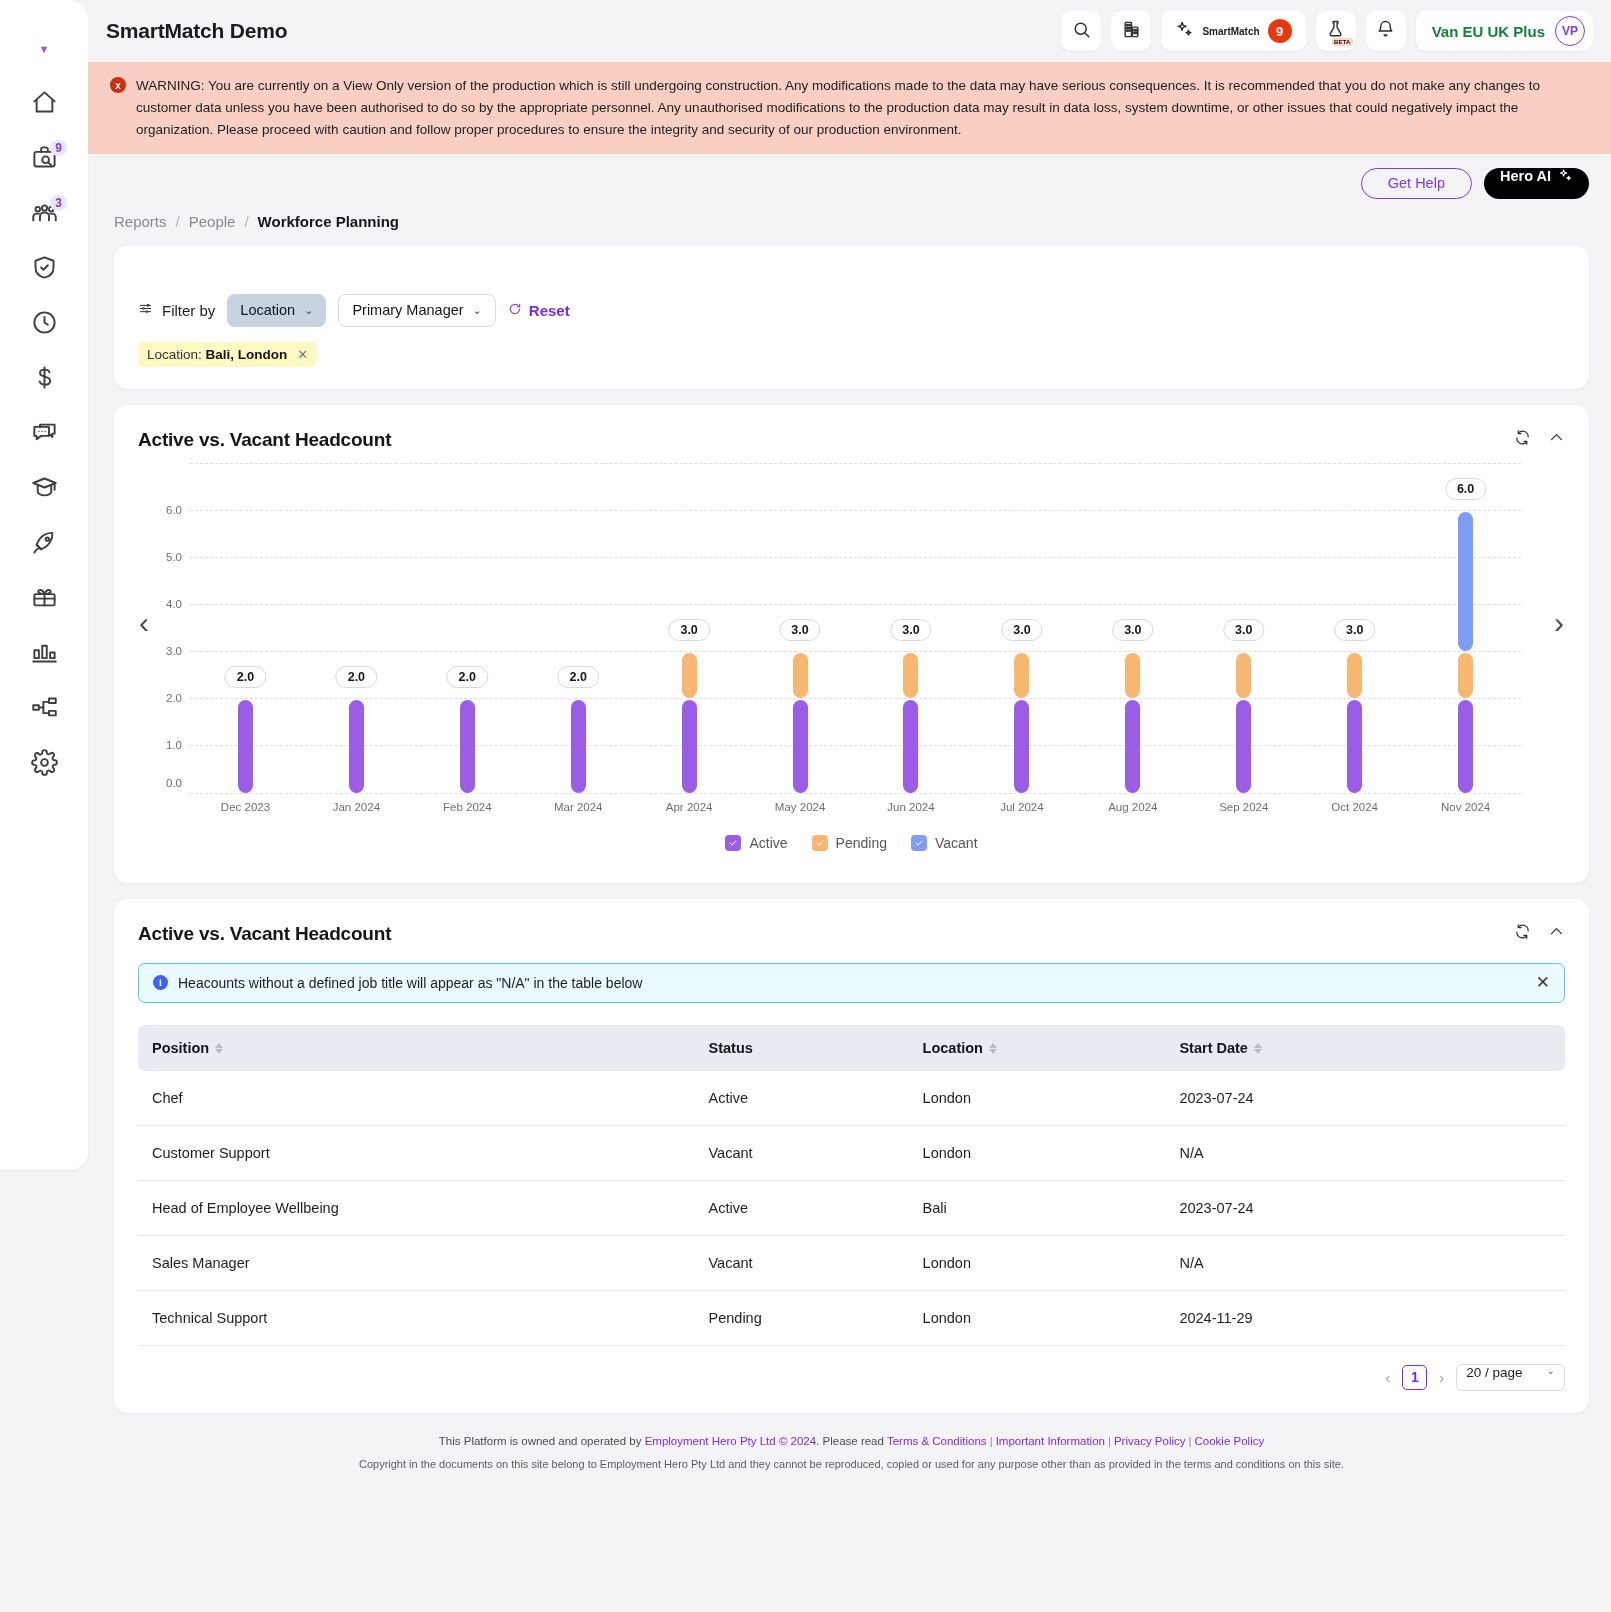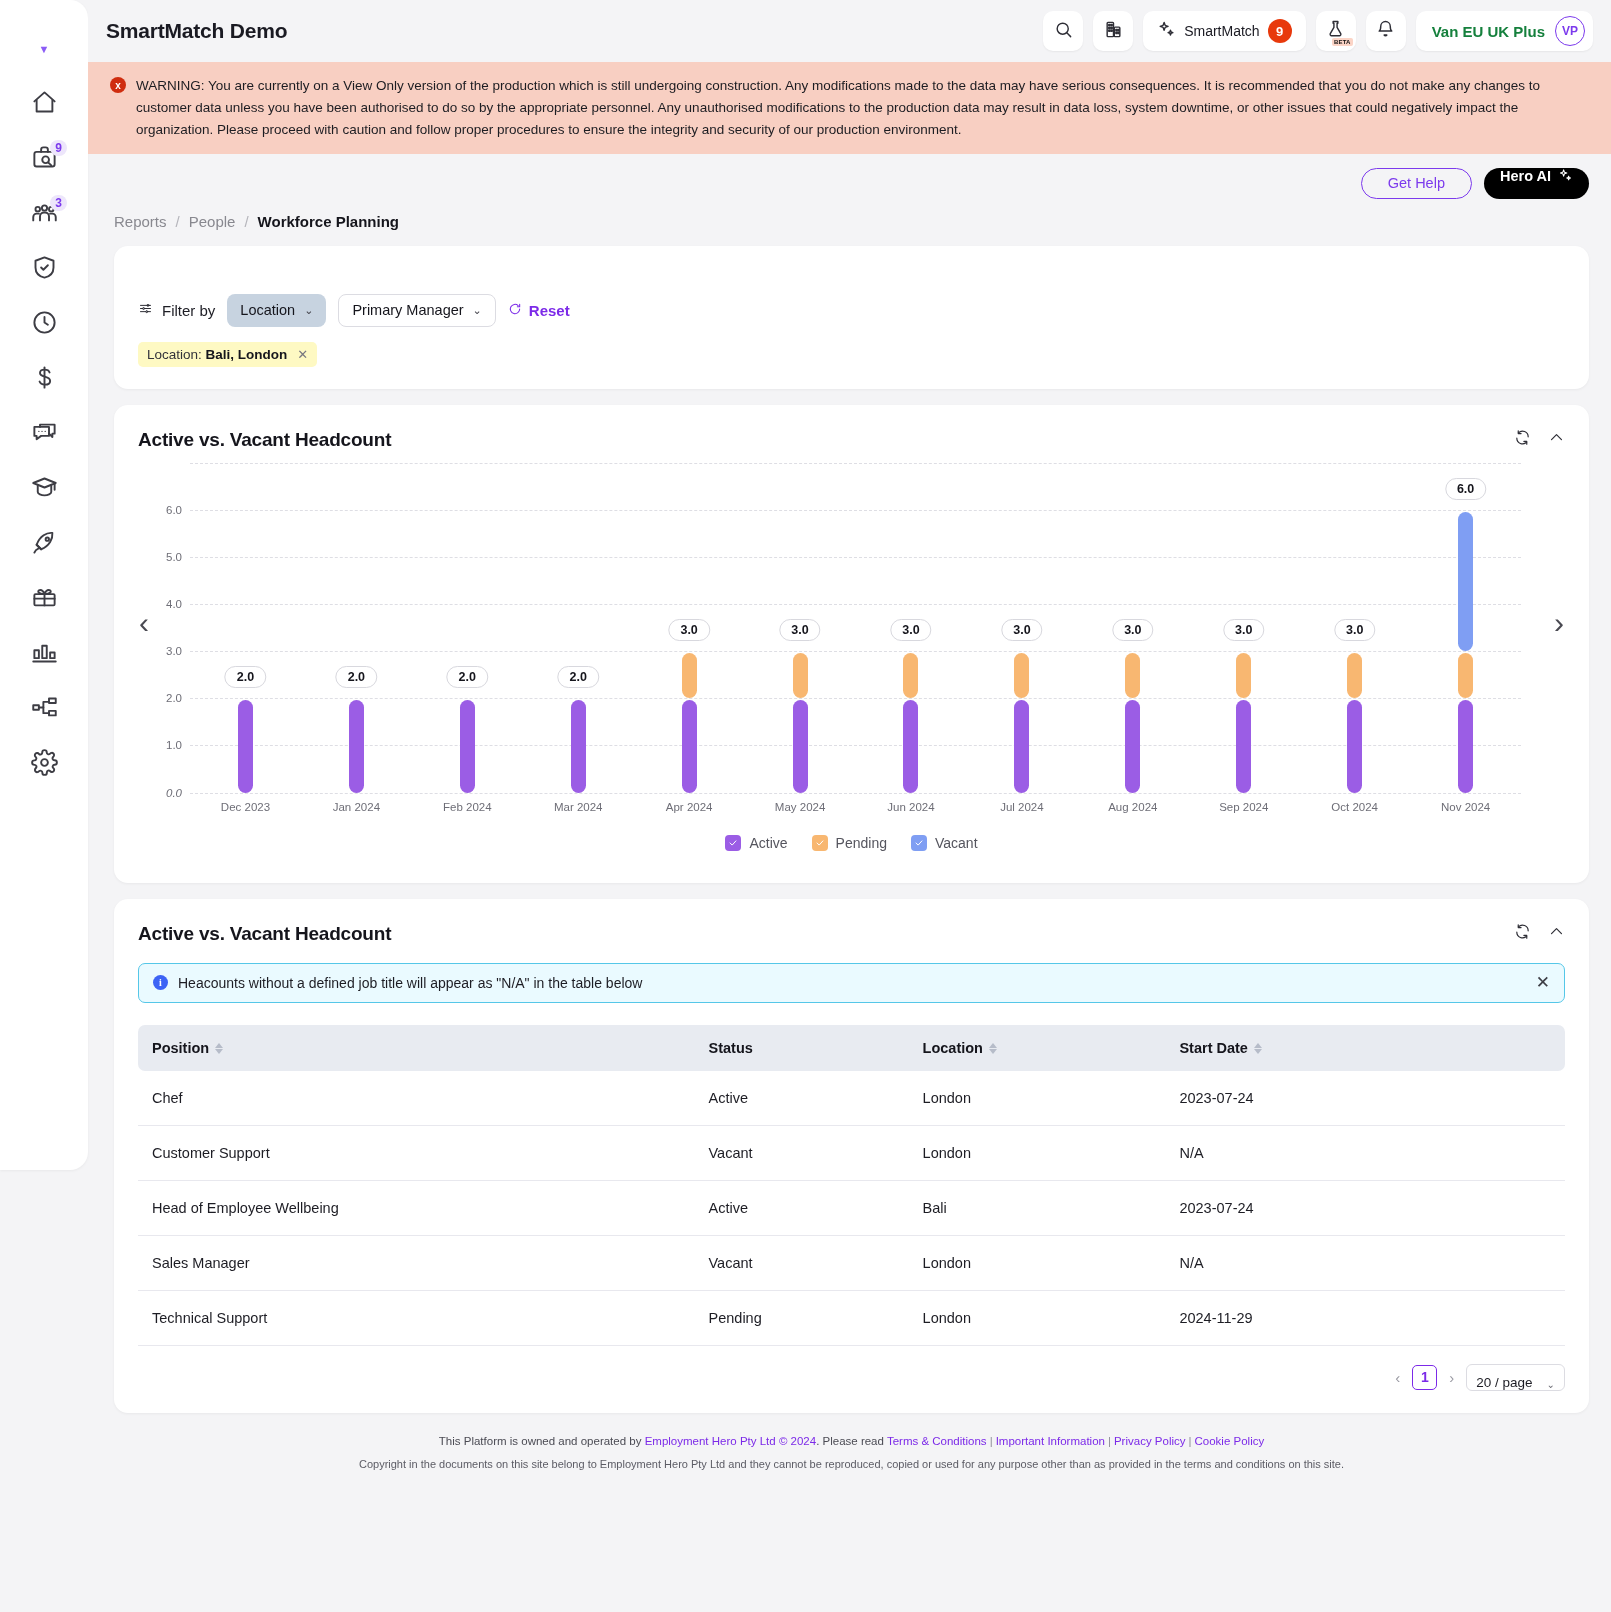--- a/index.html
+++ b/index.html
@@ -56,21 +56,21 @@
   }
   .app-title { font-size: 21px; font-weight: 700; color: #1a1a22; letter-spacing: -0.2px; }
   .topbar-right { margin-left: auto; display: flex; align-items: center; gap: 10px; }
   .tb-btn {
     height: 40px; min-width: 40px; background: #fff; border-radius: 10px;
     display: flex; align-items: center; justify-content: center;
     box-shadow: 0 1px 2px rgba(0,0,0,0.06); cursor: pointer; padding: 0 10px;
   }
   .tb-btn svg { width: 19px; height: 19px; stroke: #2e2e36; fill: none; stroke-width: 1.8; stroke-linecap: round; stroke-linejoin: round; }
   .smartmatch-btn { gap: 8px; padding: 0 14px; }
-  .smartmatch-label { font-size: 14px; font-weight: 400; color: #1a1a22; }
+  .smartmatch-label { font-size: 10px; font-weight: 700; color: #1a1a22; }
   .sm-badge {
     background: #e8390c; color: #fff; font-size: 13px; font-weight: 700;
     width: 24px; height: 24px; border-radius: 50%;
     display: flex; align-items: center; justify-content: center;
   }
   .beta-tag {
     position: absolute; bottom: 5px; right: 3px;
     background: #fbd4c6; color: #111; font-size: 6px; font-weight: 700;
     padding: 1px 2px; border-radius: 2px; letter-spacing: .2px;
   }
@@ -213,21 +213,21 @@
 
   .pager { display: flex; justify-content: flex-end; align-items: center; gap: 10px; margin: 18px 24px 0 24px; }
   .pg-arrow { font-size: 15px; color: #9a9aa3; cursor: pointer; padding: 0 2px; }
   .pg-num {
     border: 1px solid #7c2ae8; color: #7c2ae8; border-radius: 5px;
     width: 25px; height: 25px; display: flex; align-items: center; justify-content: center;
     font-size: 14px; font-weight: 600; cursor: pointer;
   }
   .pg-size {
     border: 1px solid #dcdce2; border-radius: 6px; height: 27px;
-    display: flex; align-items: flex-end; gap: 14px; padding: 0 9px;
+    display: flex; align-items: flex-start; gap: 24px; padding: 0 9px;
     font-size: 13.5px; color: #1d1d24; cursor: pointer;
   }
   .pg-size .caret { font-size: 10px; color: #6a6a73; }
 
   
   .footer { padding: 22px 22px 18px 26px; text-align: center; }
   .footer-line1 { font-size: 11.5px; color: #4b4b54; }
   .footer-line2 { font-size: 11px; color: #5c5c65; margin-top: 11px; }
   .flink { color: #7c2ae8; text-decoration: none; cursor: pointer; }
   .fsep { color: #8e8e97; margin: 0 3px; }
@@ -496,21 +496,21 @@
               </svg></span>
         </div>
       </div>
 
       <div class="chart-wrap">
         <div class="chart-nav left">‹</div>
         <div class="chart-nav right">›</div>
 
         <div class="plot" id="plot">
             <div class="gridline" style="top: 330px;"></div>
-            <div class="ytick" style="top: 330px; font-style: italic;">0.0</div>
+            <div class="ytick" style="top: 320px;">0.0</div>
             <div class="gridline" style="top: 282.857px;"></div>
             <div class="ytick" style="top: 282.857px;">1.0</div>
             <div class="gridline" style="top: 235.714px;"></div>
             <div class="ytick" style="top: 235.714px;">2.0</div>
             <div class="gridline" style="top: 188.571px;"></div>
             <div class="ytick" style="top: 188.571px;">3.0</div>
             <div class="gridline" style="top: 141.429px;"></div>
             <div class="ytick" style="top: 141.429px;">4.0</div>
             <div class="gridline" style="top: 94.2857px;"></div>
             <div class="ytick" style="top: 94.2857px;">5.0</div>

